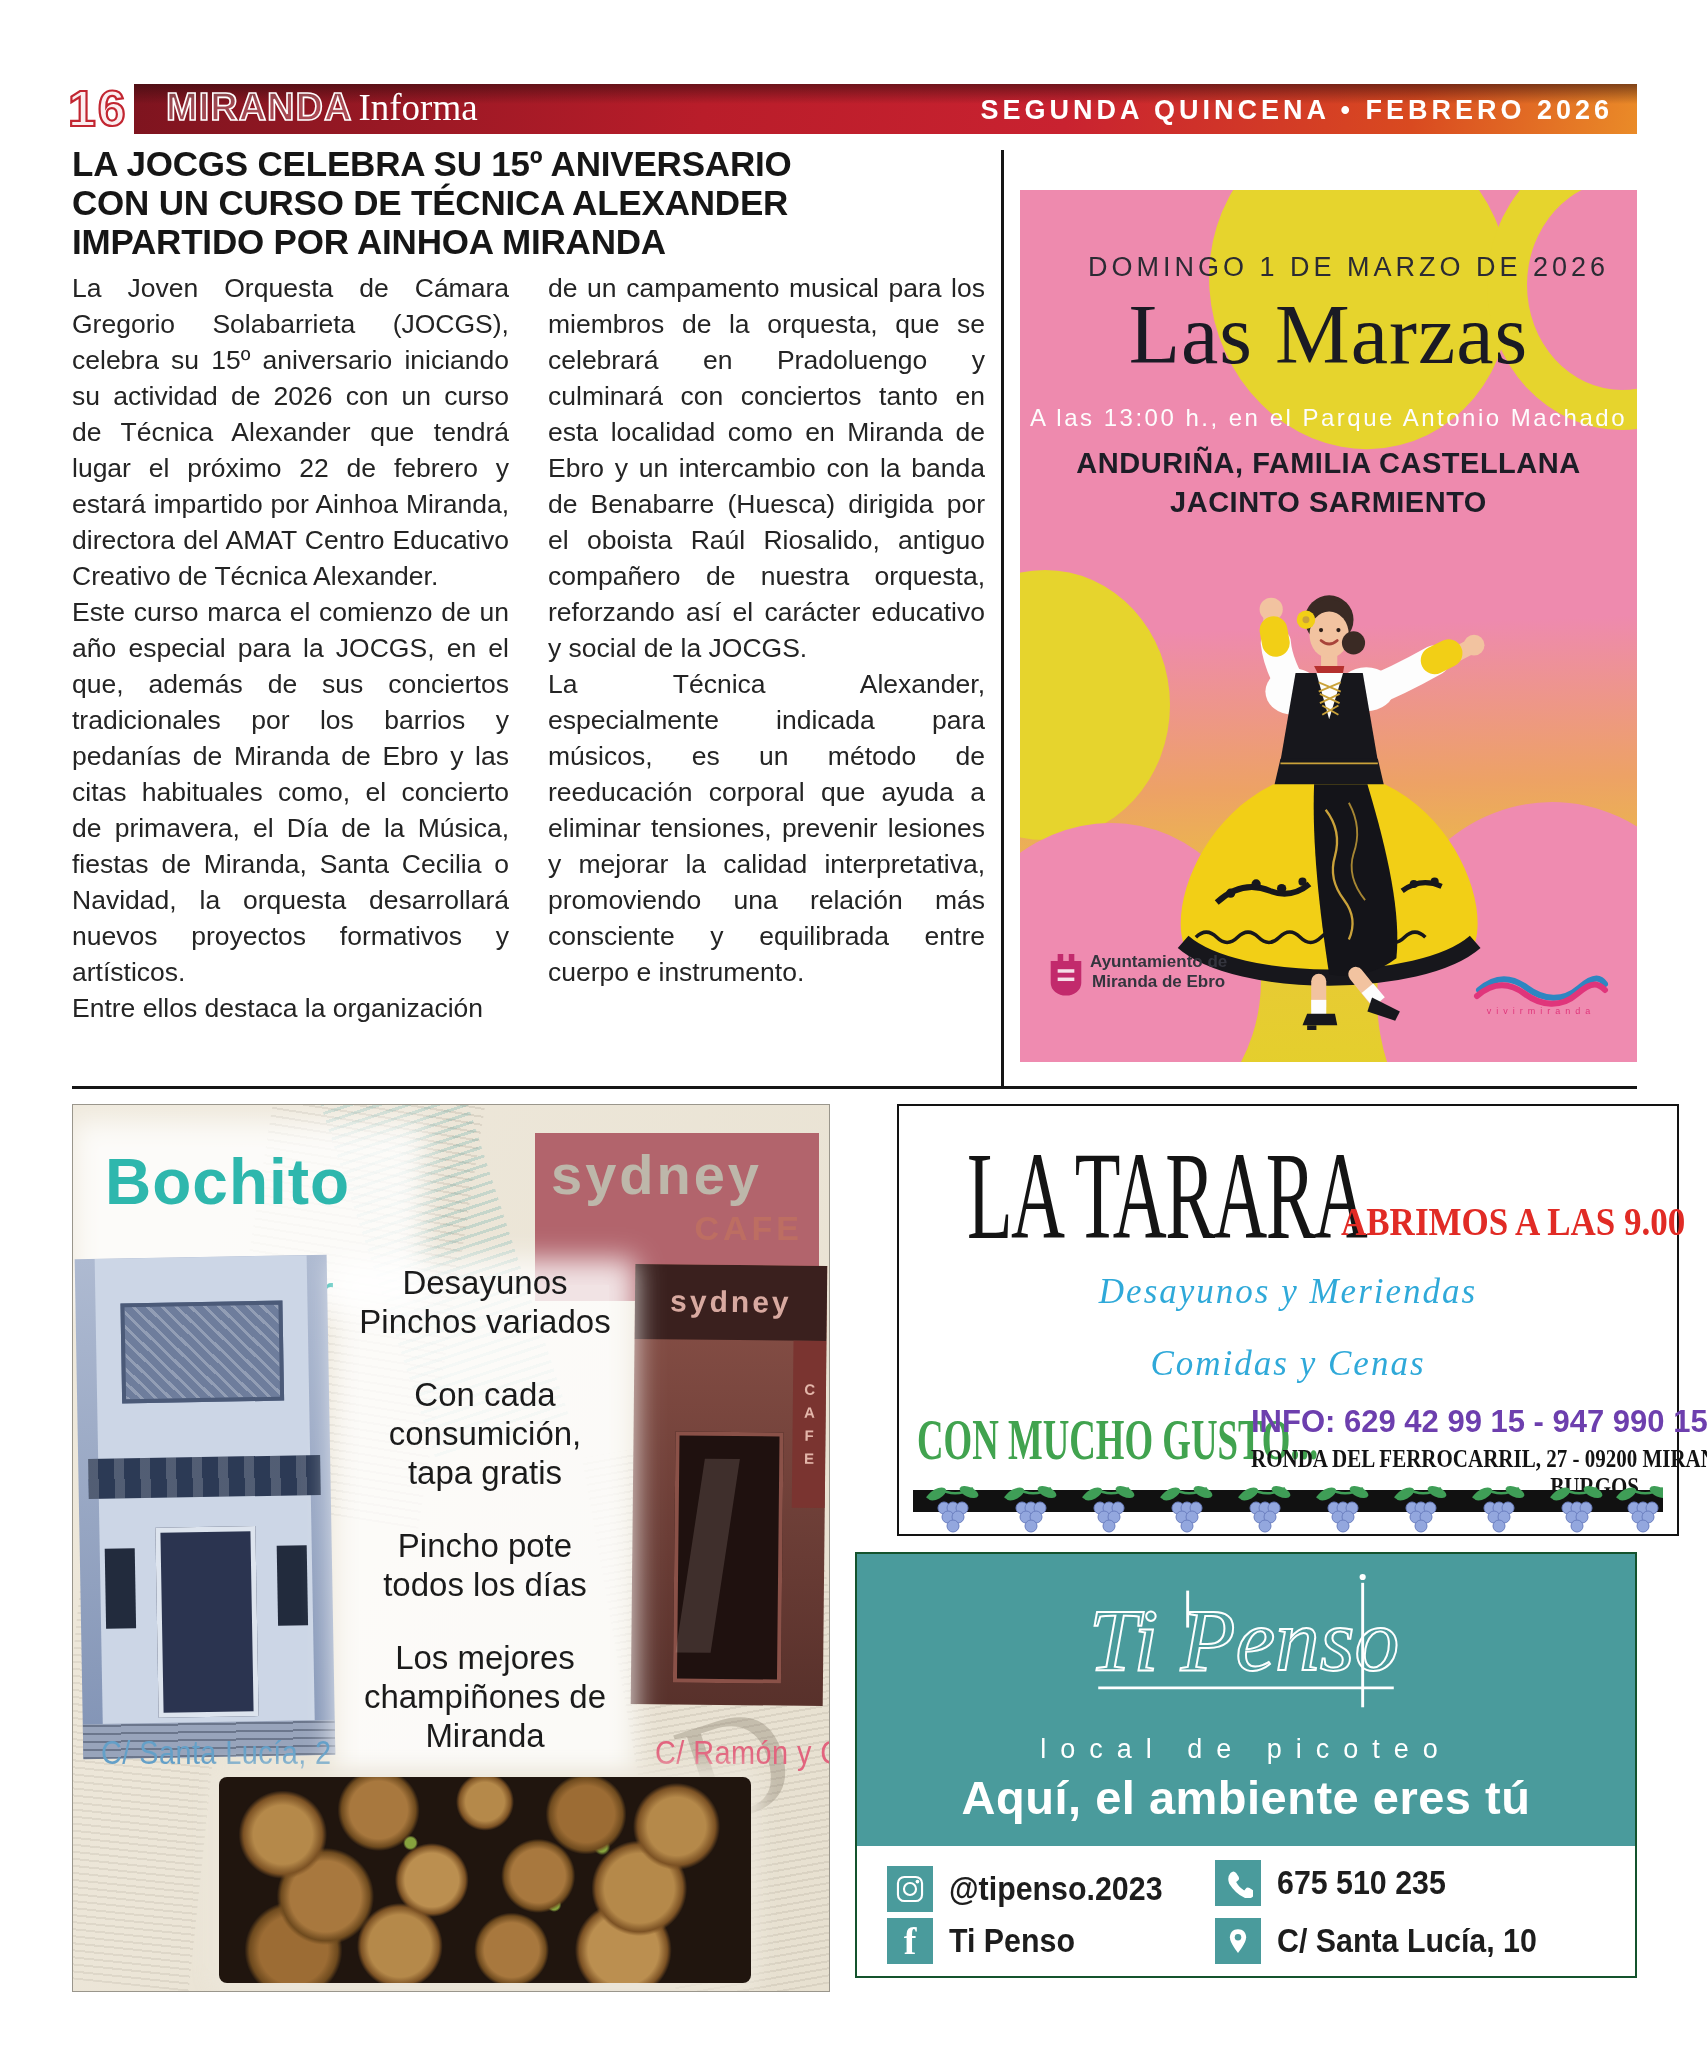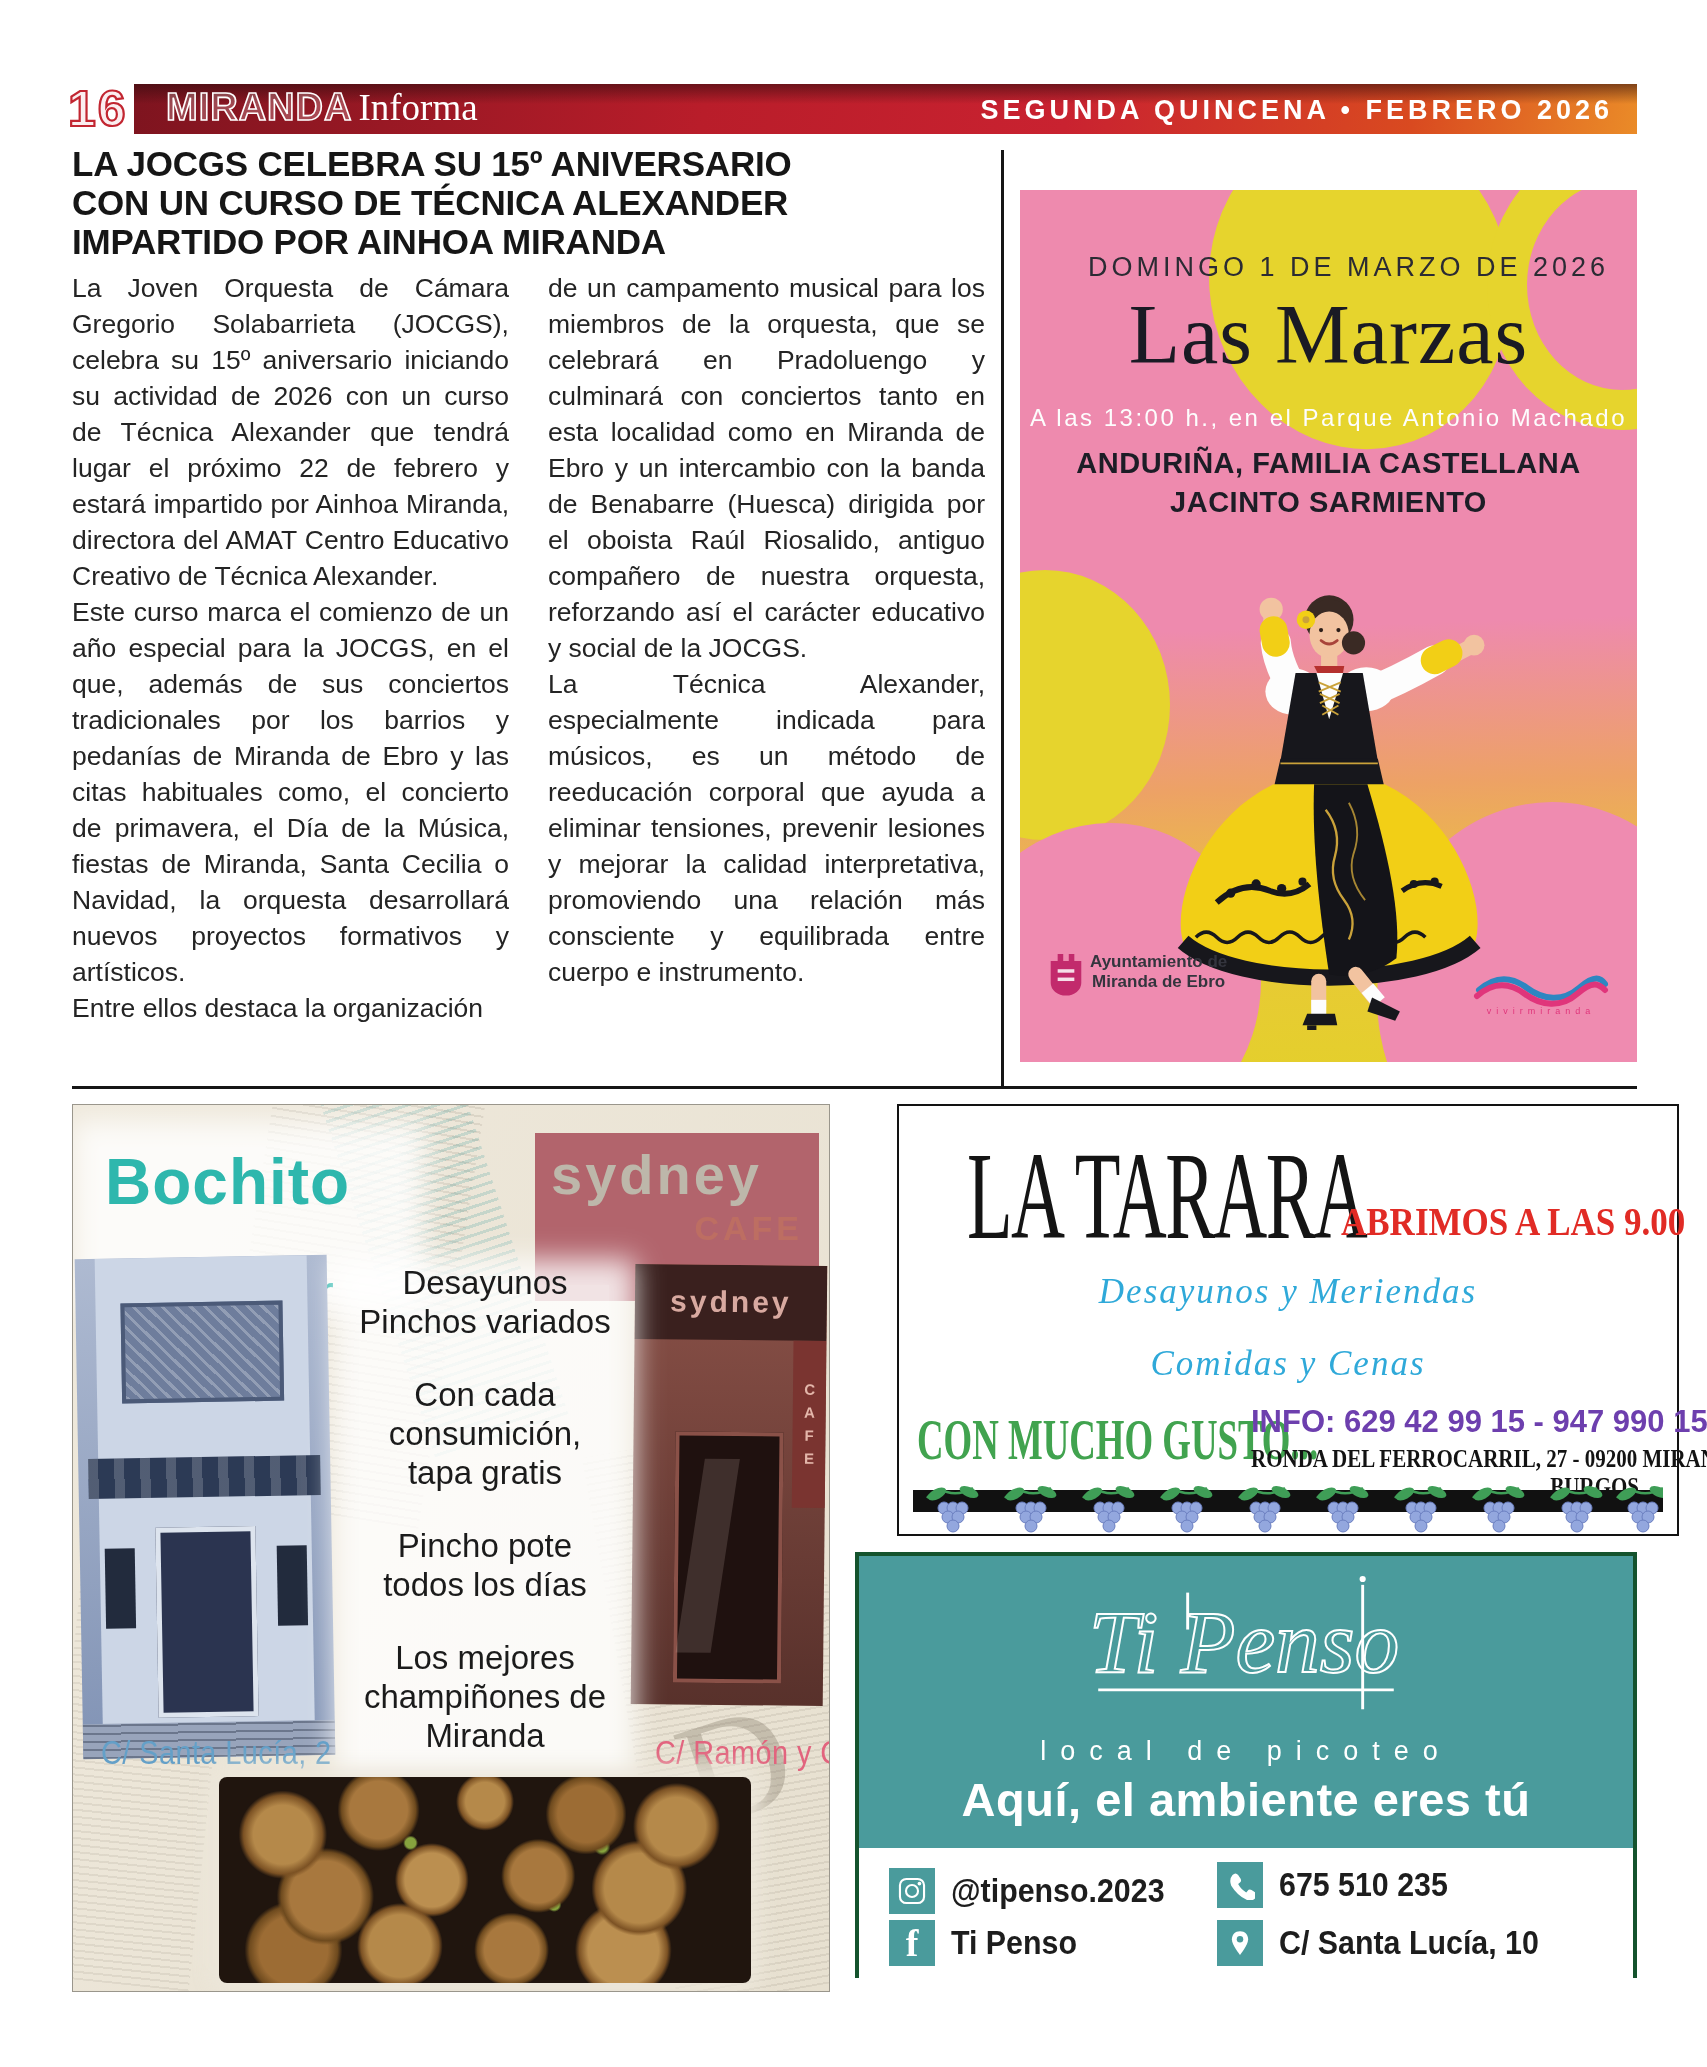--- a/index.html
+++ b/index.html
@@ -135,21 +135,21 @@
   .t-slogan { left:18px; top:300px; font-family:"Liberation Serif", serif; font-size:46px; font-weight:700;
     color:#41a34f; transform:scale(.8,1.25); transform-origin:left top; white-space:nowrap; }
   .t-info { left:352px; top:298px; font-size:31px; font-weight:800; color:#6d3fae; white-space:nowrap; }
   .t-addr { left:352px; top:338px; width:392px; font-family:"Liberation Serif", serif; font-size:21px; font-weight:700;
     color:#131313; transform:scaleY(1.2); transform-origin:left top; white-space:nowrap; }
   .t-prov { left:352px; top:366px; width:388px; text-align:right; font-family:"Liberation Serif", serif;
     font-size:21px; font-weight:700; color:#131313; transform:scaleY(1.2); transform-origin:left top; }
   .t-grapes { left:14px; top:378px; width:750px; height:50px; }
 
   
-  .tipenso { left:855px; top:1552px; width:782px; height:426px; border:4px solid #14532d; background:#f9a8d4; }
+  .tipenso { left:855px; top:1552px; width:782px; height:426px; border:2px solid #14532d; background:#f9a8d4; }
   .tp-teal { position:absolute; left:0; top:0; width:100%; height:292px; background:#4a9b9c; }
   .tp-logo { position:absolute; left:50%; top:14px; transform:translateX(-50%); width:350px; height:158px; }
   .tp-tagline { position:absolute; left:0; top:180px; width:100%; text-align:center; font-size:27px;
     color:#fff; letter-spacing:14px; }
   .tp-slogan { position:absolute; left:0; top:216px; width:100%; text-align:center; font-size:47px;
     font-weight:800; color:#fff; letter-spacing:0.5px; }
   .tp-contacts { position:absolute; left:0; top:292px; width:100%; height:130px; background:#fff; }
   .tp-item { position:absolute; display:flex; align-items:center; gap:16px; }
   .tp-icon { width:46px; height:46px; background:#4a9b9c; display:flex; align-items:center; justify-content:center; flex:0 0 46px; }
   .tp-label { font-size:33px; font-weight:800; color:#1d1d1d; transform:scaleX(.92); transform-origin:left center; white-space:nowrap; }

